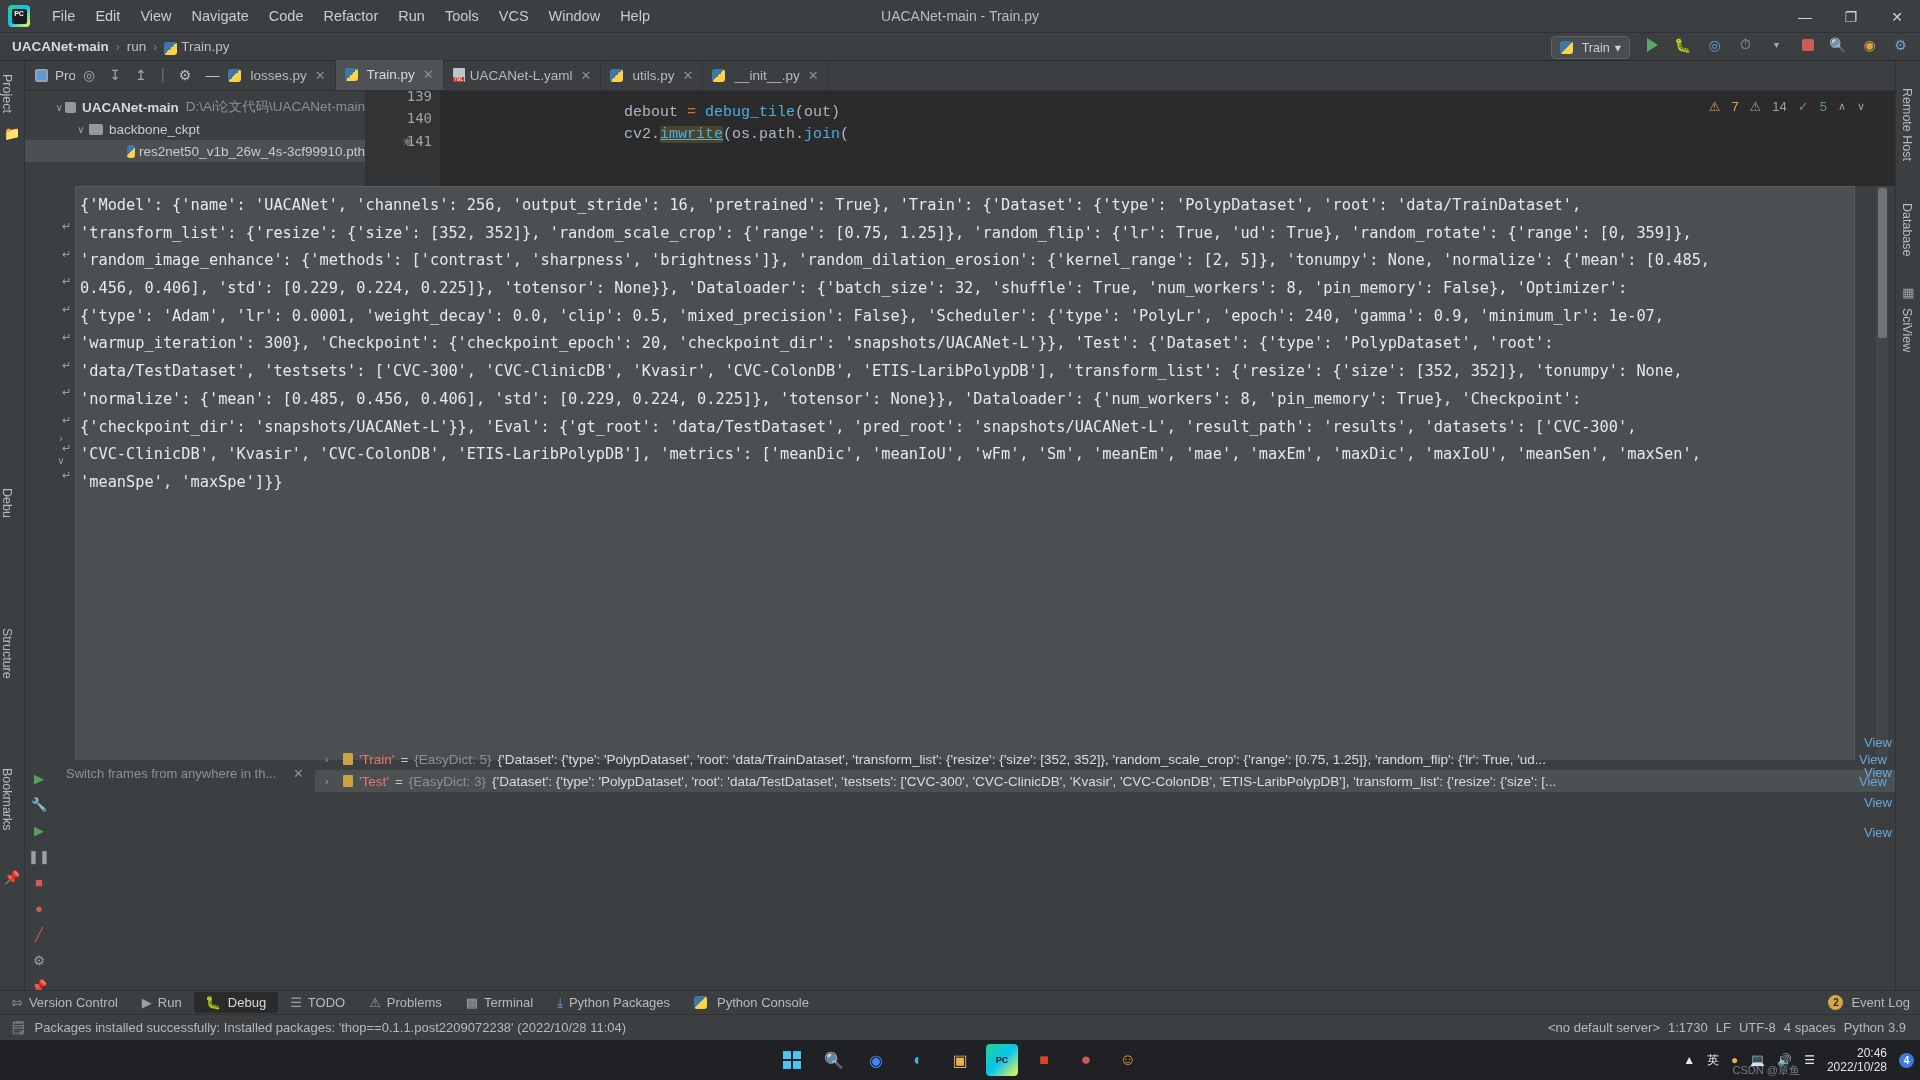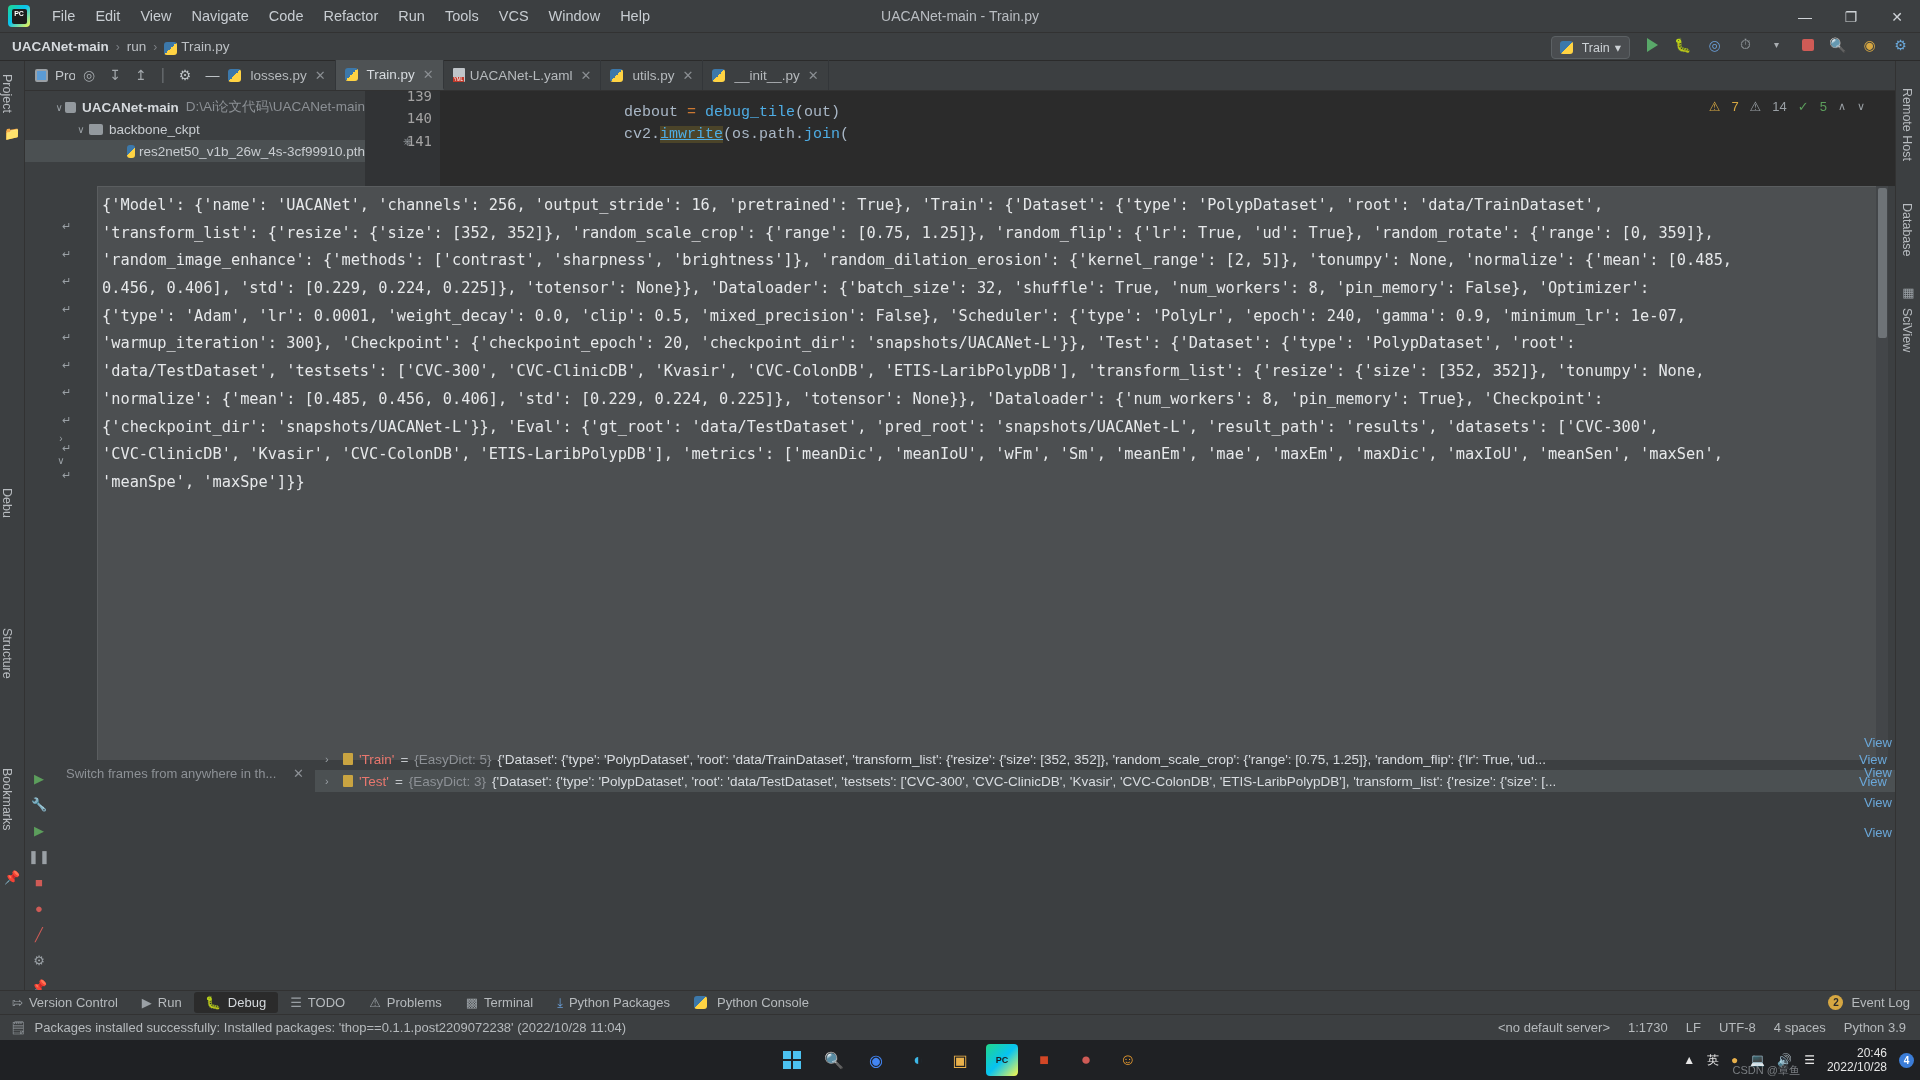--- a/index.html
+++ b/index.html
@@ -130,21 +130,21 @@
   .warn-widget {
     position: absolute; right: 55px; top: 8px; display:flex; align-items:center; gap:11px; font-size:13px;
   }
   .w-amber { color:#d6a742; } .w-gray { color:#9aa0a5; } .w-green { color:#5c9e5c; }
 
   
   .console {
     position: absolute; left: 75px; top: 186px; width: 1780px; height: 735px;
     background: #4c4f51; border: 1px solid #5a5d5f;
     font-family: "DejaVu Sans Mono", monospace; font-size: 15.3px; color: #e6e8ea;
-    padding: 5px 0 0 4px; line-height: 27.7px; overflow: hidden; margin-left: 22px;
+    padding: 5px 0 0 4px; line-height: 27.7px; overflow: hidden;
   }
   .cline { white-space: pre; position: relative; height: 27.7px; }
 
   
   .rightstrip {
     position:absolute; right: 0; top: 61px; width: 25px; height: 930px; background:#3c3f41;
     border-left: 1px solid #323232;
   }
 
   
@@ -182,21 +182,21 @@
   .twb-right { margin-left:auto; display:flex; align-items:center; gap:8px; padding-right: 10px; }
   .evt-badge { background:#d6a742; color:#2b2b2b; font-size:10px; border-radius:50%;
     width:15px; height:15px; display:flex;align-items:center;justify-content:center; font-weight:bold;}
 
   
   .statusbar {
     position:absolute; left:0; top:1014px; width:1920px; height:26px; background:#3c3f41;
     display:flex; align-items:center; padding-left: 10px; font-size: 13px; color:#b6babd;
     border-top: 1px solid #323232;
   }
-  .status-right { margin-left:auto; display:flex; align-items:center; gap: 18px; padding-right: 14px; }
+  .status-right { margin-left:auto; display:flex; align-items:center; gap: 8px; padding-right: 14px; }
 
   
   .taskbar {
     position:absolute; left:0; top:1040px; width:1920px; height:40px; background:#1f2124;
     display:flex; align-items:center;
   }
   .tb-center { margin: 0 auto; display:flex; align-items:center; gap: 10px; }
   .tb-ico { width: 32px; height:32px; border-radius:4px; display:flex; align-items:center; justify-content:center;
     font-size: 16px; color: #e8e8e8; }
   .tb-right { position:absolute; right: 6px; display:flex; align-items:center; gap: 12px;

